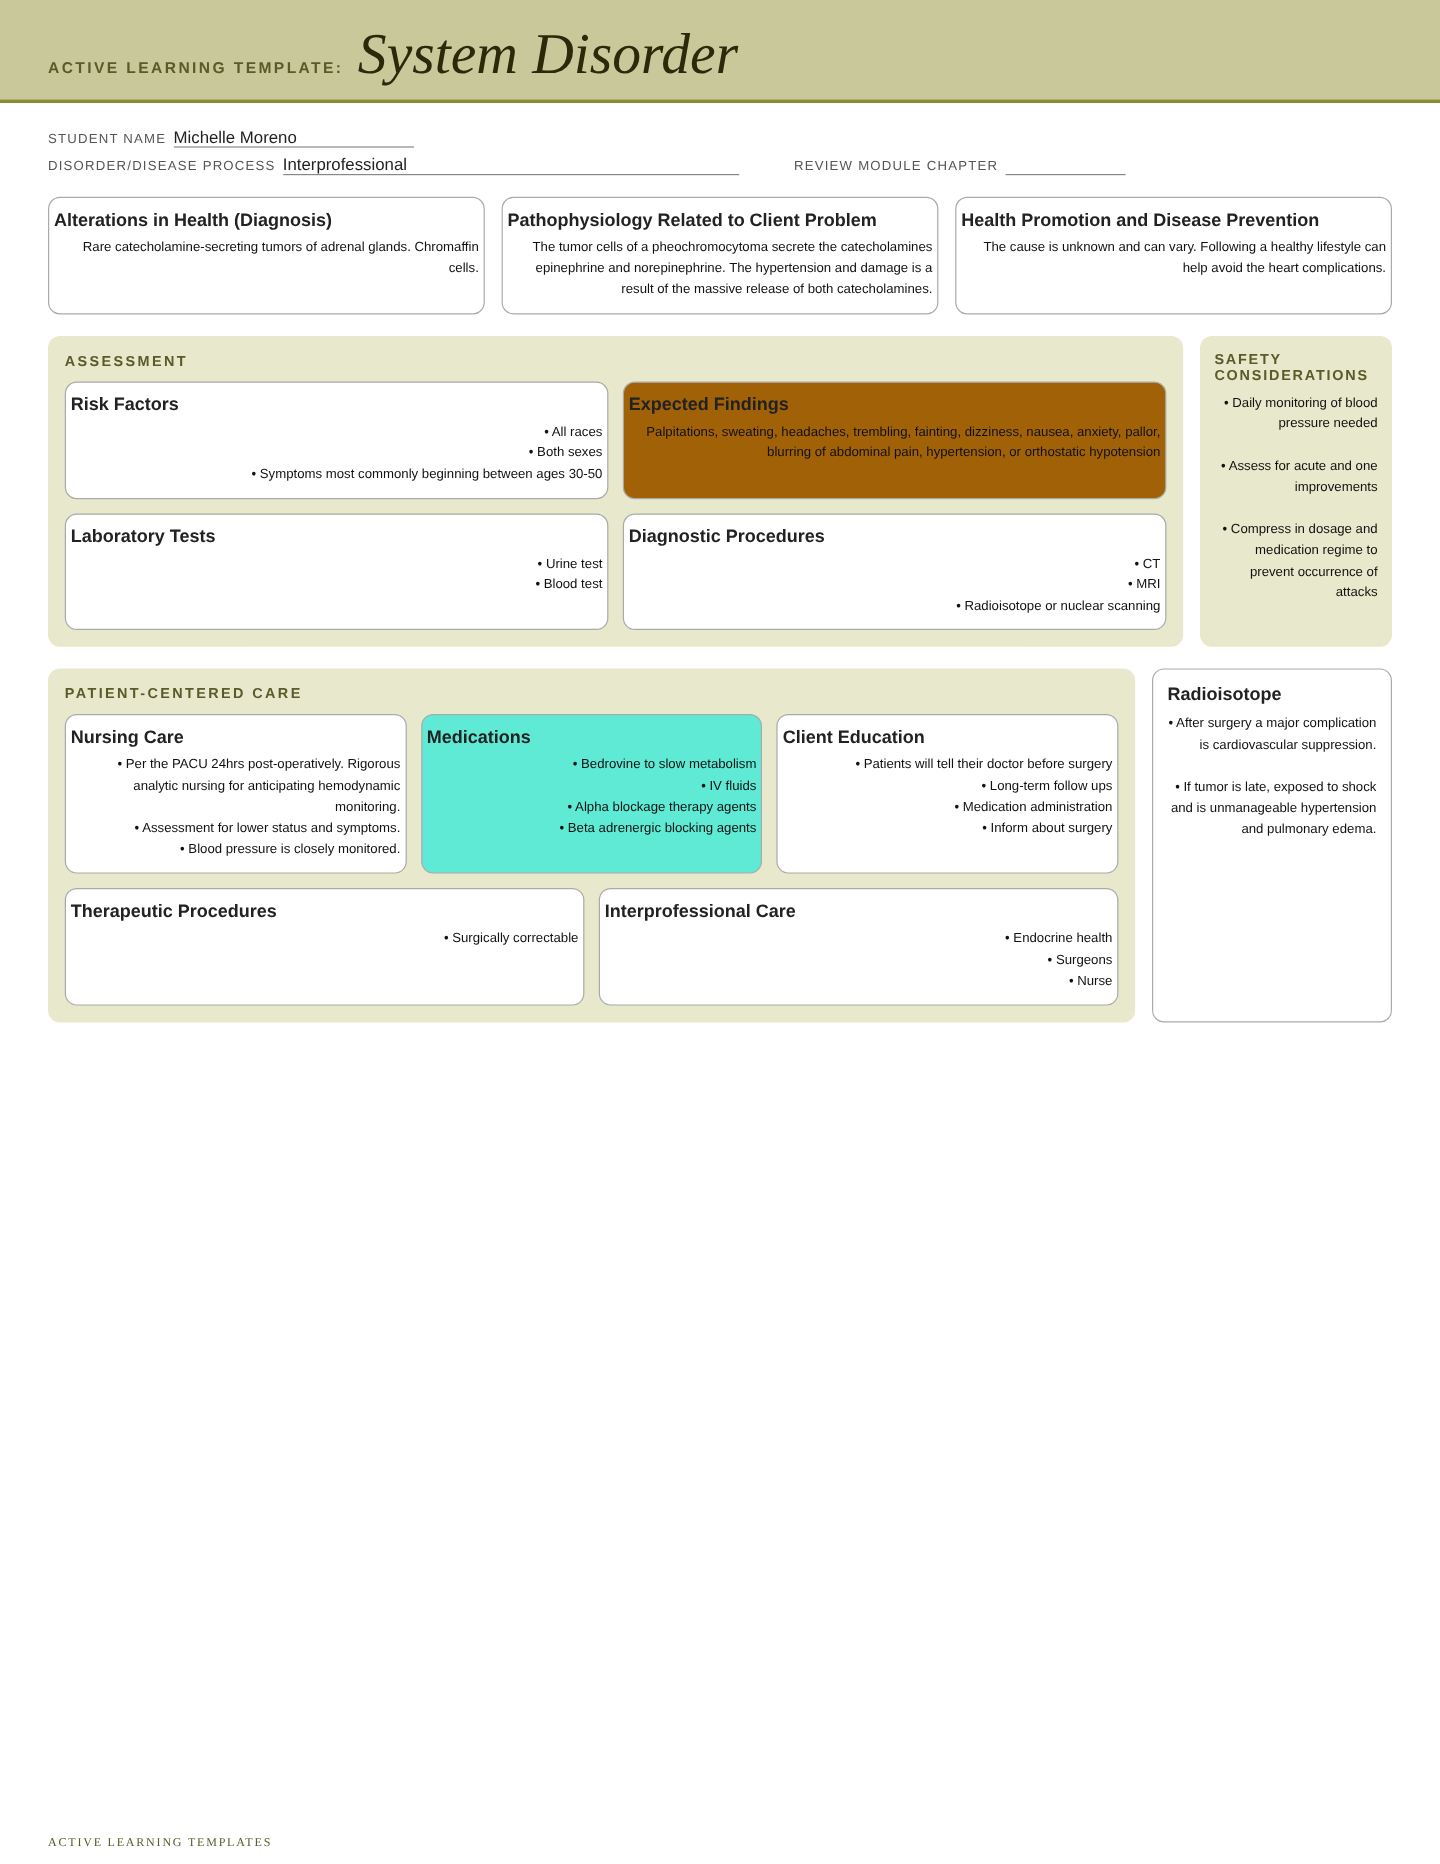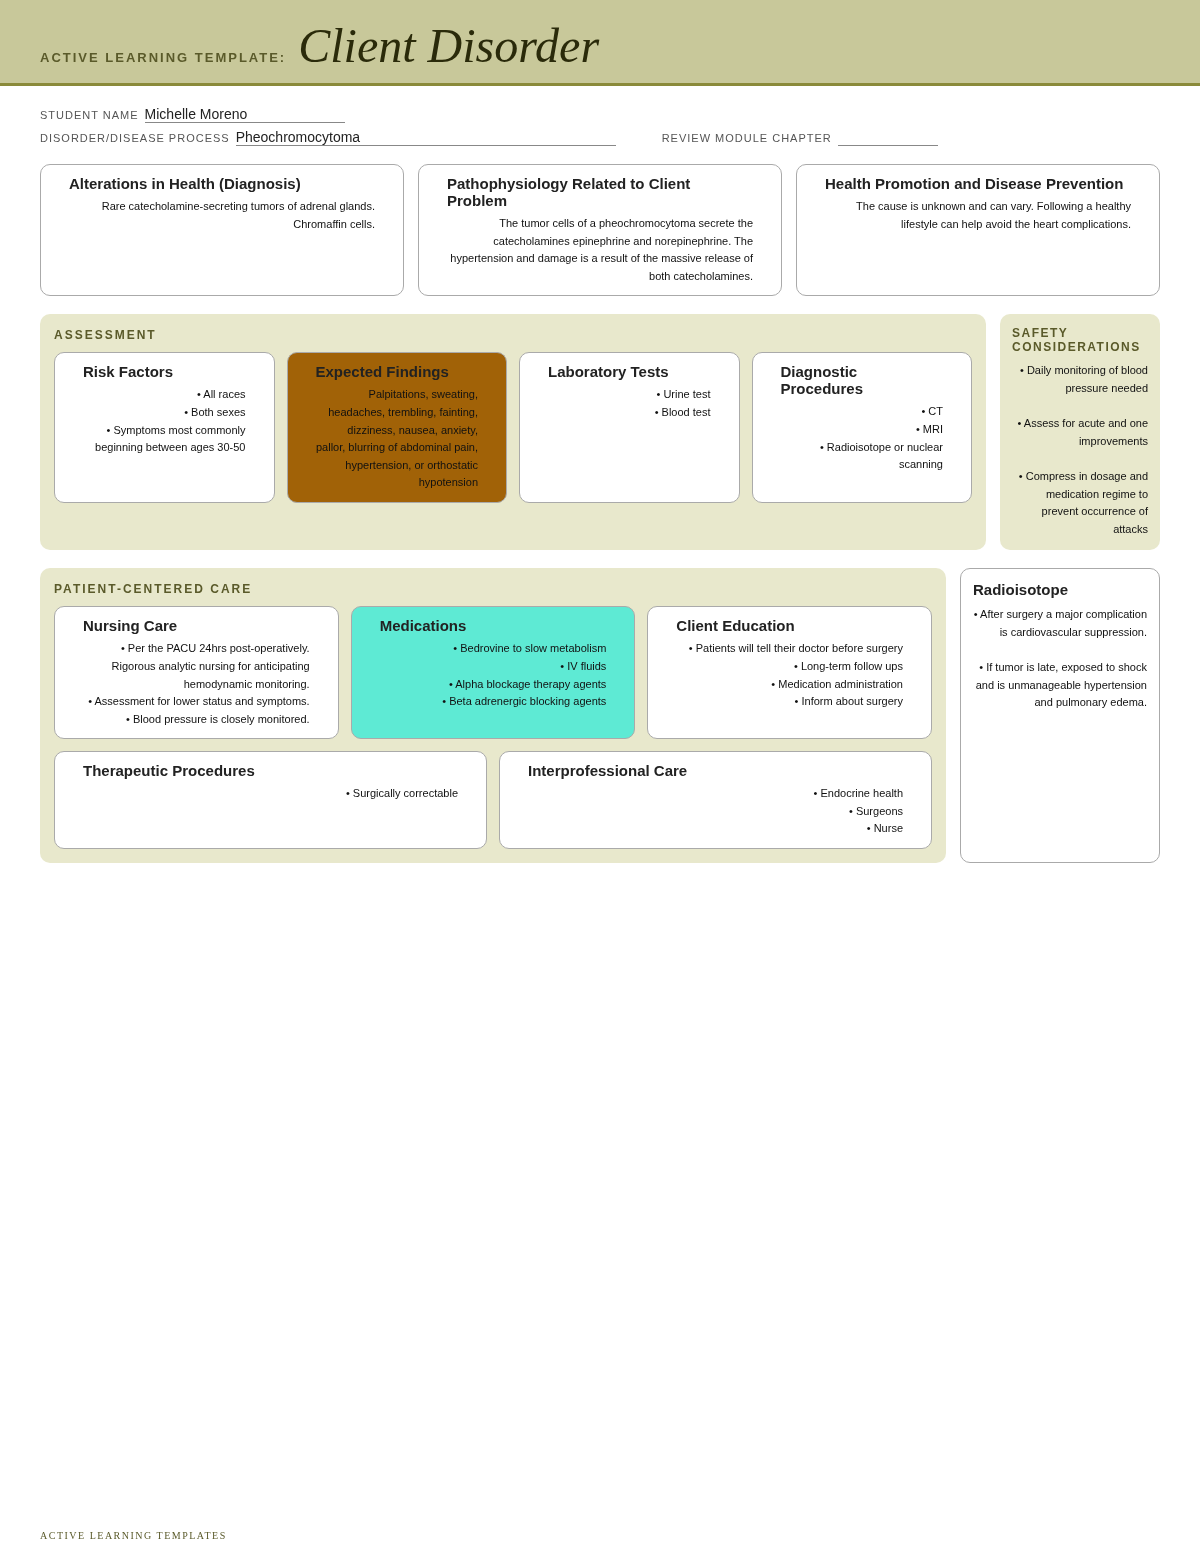--- a/index.html
+++ b/index.html
@@ -71,21 +71,21 @@
     
     .top-boxes {
       display: grid;
       grid-template-columns: 1fr 1fr 1fr;
       gap: 14px;
       margin-bottom: 18px;
     }
     .box {
       border: 1.5px solid #aaa;
       border-radius: 10px;
-      padding: 10px 28px;
+      padding: 10px 4px;
       background: #fff;
     }
     .box-title {
       font-size: 15px;
       font-weight: bold;
       color: #222;
       margin-bottom: 6px;
     }
     .box-content {
       font-size: 11.5px;
@@ -103,21 +103,21 @@
     }
 
     .assessment-left {
       background: #e8e8cc;
       border-radius: 10px;
       padding: 14px;
     }
 
     .assessment-grid {
       display: grid;
-      grid-template-columns: 1fr 1fr 1fr 1fr;
+      grid-template-columns: 1fr 1fr;
       gap: 12px;
     }
 
     .safety-box {
       background: #e8e8cc;
       border-radius: 10px;
       padding: 12px;
     }
     .safety-title {
       font-size: 12px;
@@ -189,33 +189,33 @@
       color: #5a5a2a;
       text-transform: uppercase;
       margin-bottom: 10px;
     }
   </style>
 </head>
 <body>
 
 <div class="header">
   <span class="header-label">ACTIVE LEARNING TEMPLATE:</span>
-  <span class="header-title">Client Disorder</span>
+  <span class="header-title">System Disorder</span>
 </div>
 
 <div class="main">
 
   <div class="student-info">
     <div class="info-row">
       <span>STUDENT NAME</span>
       <span class="info-value">Michelle Moreno</span>
     </div>
     <div class="info-row">
       <span>DISORDER/DISEASE PROCESS</span>
-      <span class="info-value info-value-long">Pheochromocytoma</span>
+      <span class="info-value info-value-long">Interprofessional</span>
       <span style="margin-left:40px;">REVIEW MODULE CHAPTER</span>
       <span class="info-value" style="min-width:100px;">&nbsp;</span>
     </div>
   </div>
 
   <div class="top-boxes">
     <div class="box">
       <div class="box-title">Alterations in Health (Diagnosis)</div>
       <div class="box-content handwritten">Rare catecholamine-secreting tumors of adrenal glands. Chromaffin cells.</div>
     </div>

